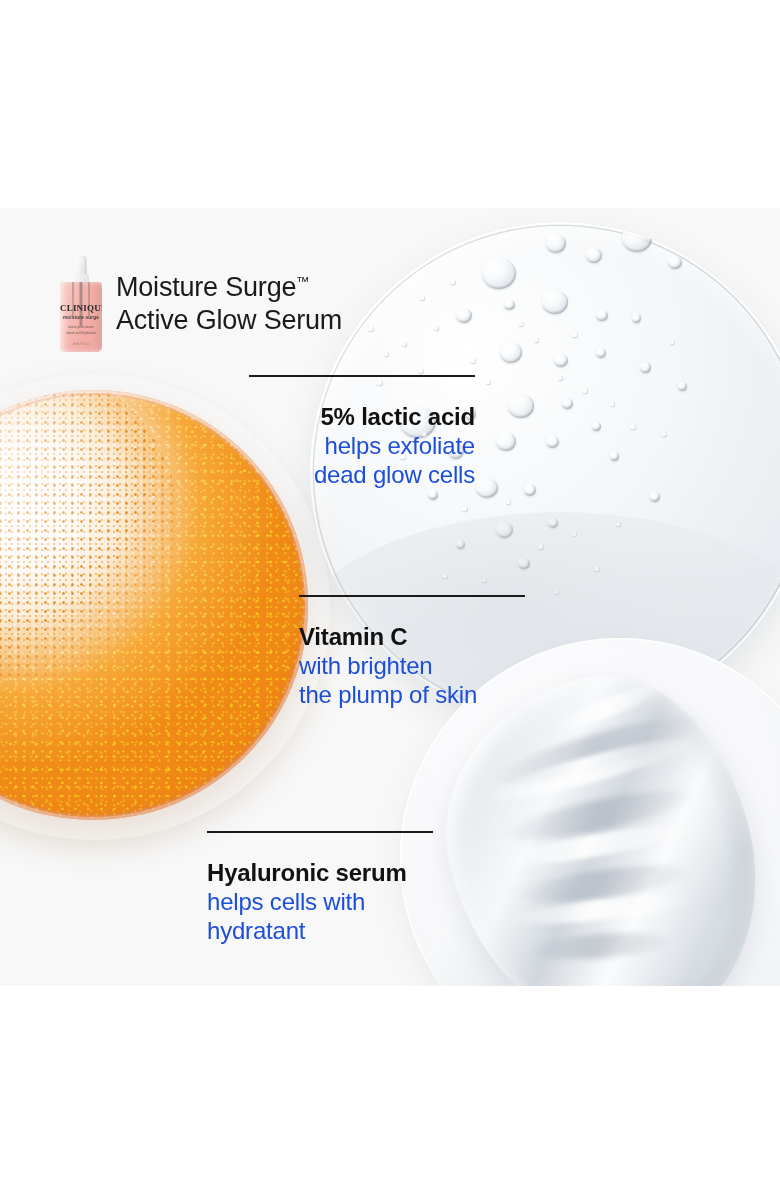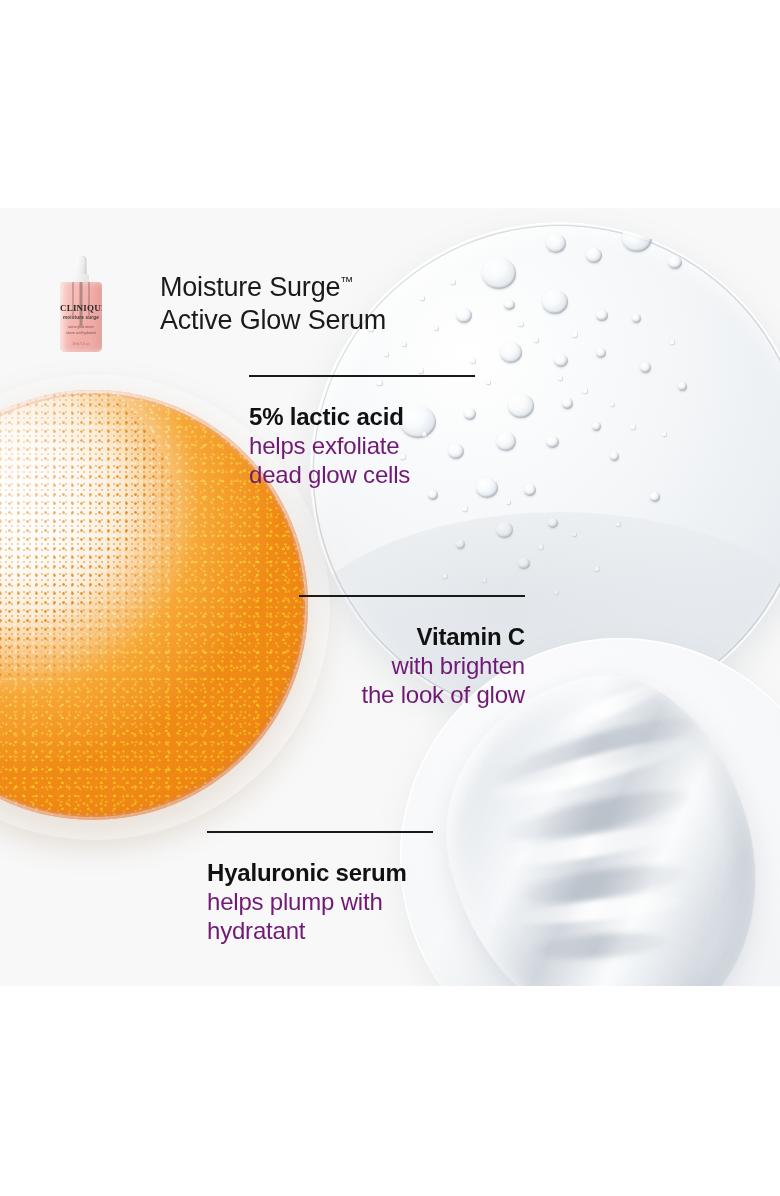--- a/index.html
+++ b/index.html
@@ -362,21 +362,20 @@
   }
 
   
   .product-name {
     font-size: 27px;
     line-height: 1.24;
     color: #1a1a1a;
     font-weight: 400;
     letter-spacing: -0.2px;
     white-space: nowrap;
-    margin-left: 44px;
   }
   .product-name .tm {
     font-size: 13px;
     vertical-align: 10px;
     letter-spacing: 0;
   }
 
   
   
   
@@ -389,27 +388,27 @@
   .callout .benefit-title {
     font-size: 24px;
     font-weight: 700;
     color: #111111;
     line-height: 1.2;
     letter-spacing: -0.2px;
   }
   .callout .benefit-desc {
     font-size: 24px;
     font-weight: 400;
-    color: #701a75;
+    color: #1d4ed8;
     line-height: 1.2;
     letter-spacing: -0.2px;
   }
 
-  #callout-lactic   { left: 249px; top: 167px; width: 226px; text-align: left; }
-  #callout-vitaminc { left: 299px; top: 387px; width: 226px; text-align: right; }
+  #callout-lactic   { left: 249px; top: 167px; width: 226px; text-align: right; }
+  #callout-vitaminc { left: 299px; top: 387px; width: 226px; text-align: left; }
   #callout-hyaluronic { left: 207px; top: 623px; width: 226px; text-align: left; }
 </style>
 </head>
 <body>
 
 <div class="frame">
 
   <div class="stage">
 
     <div class="dish-drops">
@@ -525,24 +524,24 @@
       <div class="rule"></div>
       <div class="benefit-title">5% lactic acid</div>
       <div class="benefit-desc">helps exfoliate</div>
       <div class="benefit-desc">dead glow cells</div>
     </div>
 
     <div class="callout" id="callout-vitaminc">
       <div class="rule"></div>
       <div class="benefit-title">Vitamin C</div>
       <div class="benefit-desc">with brighten</div>
-      <div class="benefit-desc">the look of glow</div>
+      <div class="benefit-desc">the plump of skin</div>
     </div>
 
     <div class="callout" id="callout-hyaluronic">
       <div class="rule"></div>
       <div class="benefit-title">Hyaluronic serum</div>
-      <div class="benefit-desc">helps plump with</div>
+      <div class="benefit-desc">helps cells with</div>
       <div class="benefit-desc">hydratant</div>
     </div>
 
   </div>
 </div>
 
 </body></html>

